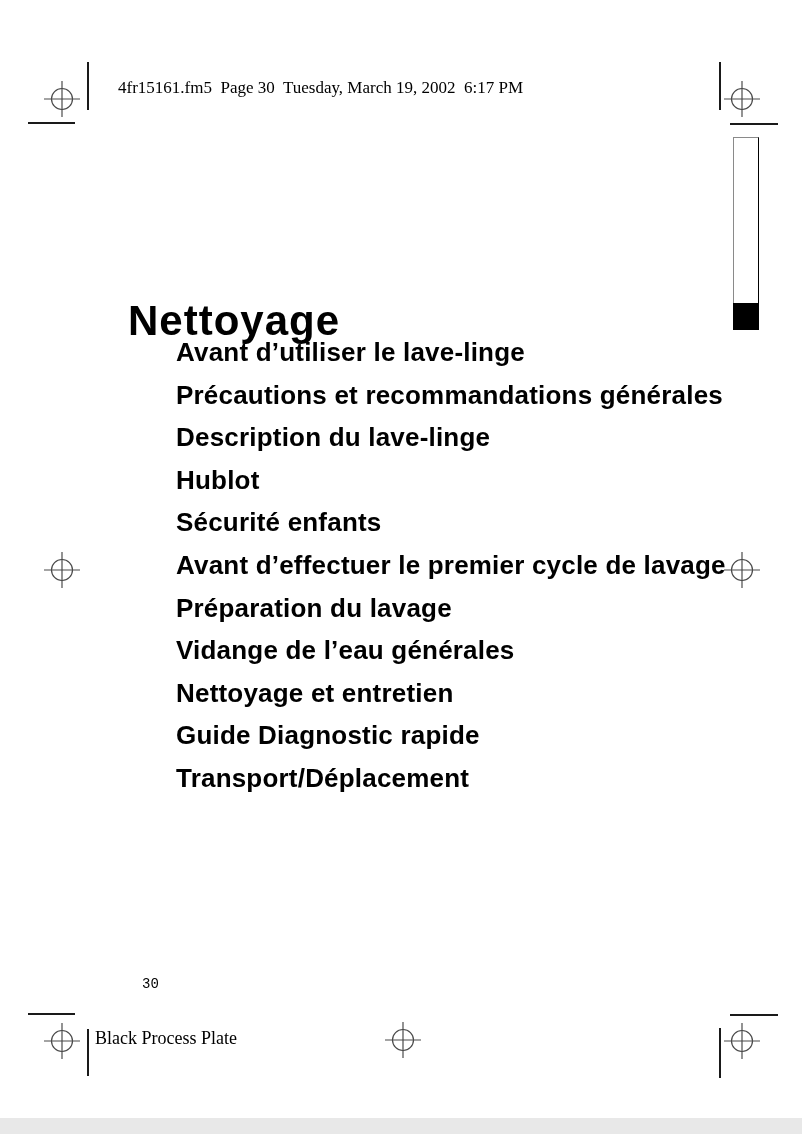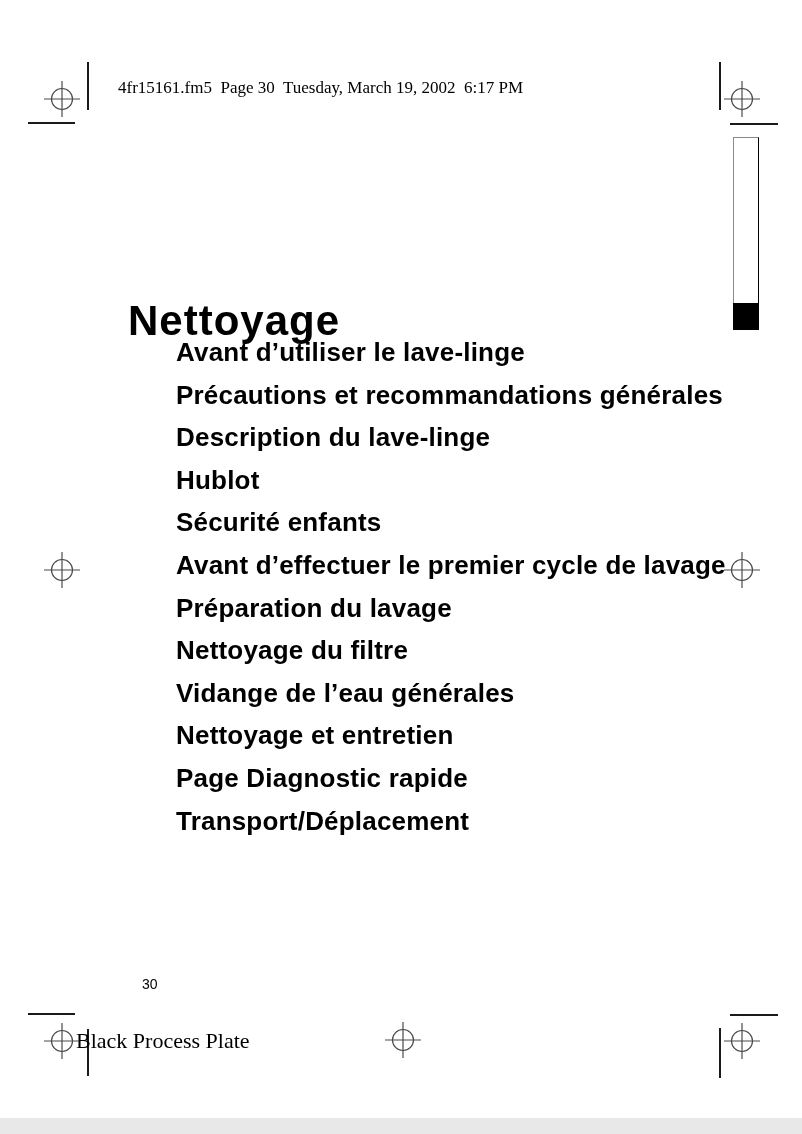--- a/index.html
+++ b/index.html
@@ -52,27 +52,27 @@
     font-weight:700;font-size:42px;line-height:1;letter-spacing:1px;
   }
   .toc{
     position:absolute;left:131px;top:331px;width:560px;
     font-family:"Liberation Sans", sans-serif;
     font-weight:700;font-size:26px;letter-spacing:0.2px;margin-left:45px;
   }
   .toc-item{line-height:42.6px;white-space:nowrap;}
   .page-number{
     position:absolute;left:142px;top:977px;
-    font-family:Liberation Sans, sans-serif;
+    font-family:Liberation Mono, monospace;
     font-size:14px;line-height:1;
   }
   .plate-label{
-    position:absolute;left:76px;top:1029px;
+    position:absolute;left:95px;top:1029px;
     font-family:"Liberation Serif", serif;
-    font-size:22px;line-height:1.1;white-space:pre;
+    font-size:18px;line-height:1.1;white-space:pre;
   }
 </style>
 </head>
 <body>
 
 <div class="page">
 
   <div class="line hdr-vline-left"></div>
   <div class="line hdr-vline-right"></div>
   <div class="line hline-tl"></div>
@@ -128,24 +128,23 @@
 
   <div class="toc">
 
   <div class="toc-item">Avant d’utiliser le lave-linge</div>
       <div class="toc-item">Précautions et recommandations générales</div>
       <div class="toc-item">Description du lave-linge</div>
       <div class="toc-item">Hublot</div>
       <div class="toc-item">Sécurité enfants</div>
       <div class="toc-item">Avant d’effectuer le premier cycle de lavage</div>
       <div class="toc-item">Préparation du lavage</div>
-      <div class="toc-item">Nettoyage du filtre</div>
       <div class="toc-item">Vidange de l’eau générales</div>
       <div class="toc-item">Nettoyage et entretien</div>
-      <div class="toc-item">Page Diagnostic rapide</div>
+      <div class="toc-item">Guide Diagnostic rapide</div>
       <div class="toc-item">Transport/Déplacement</div>
     </div>
 
   <div class="page-number">30</div>
 
   <div class="plate-label">Black Process Plate</div>
 
 </div>
 
 </body></html>

